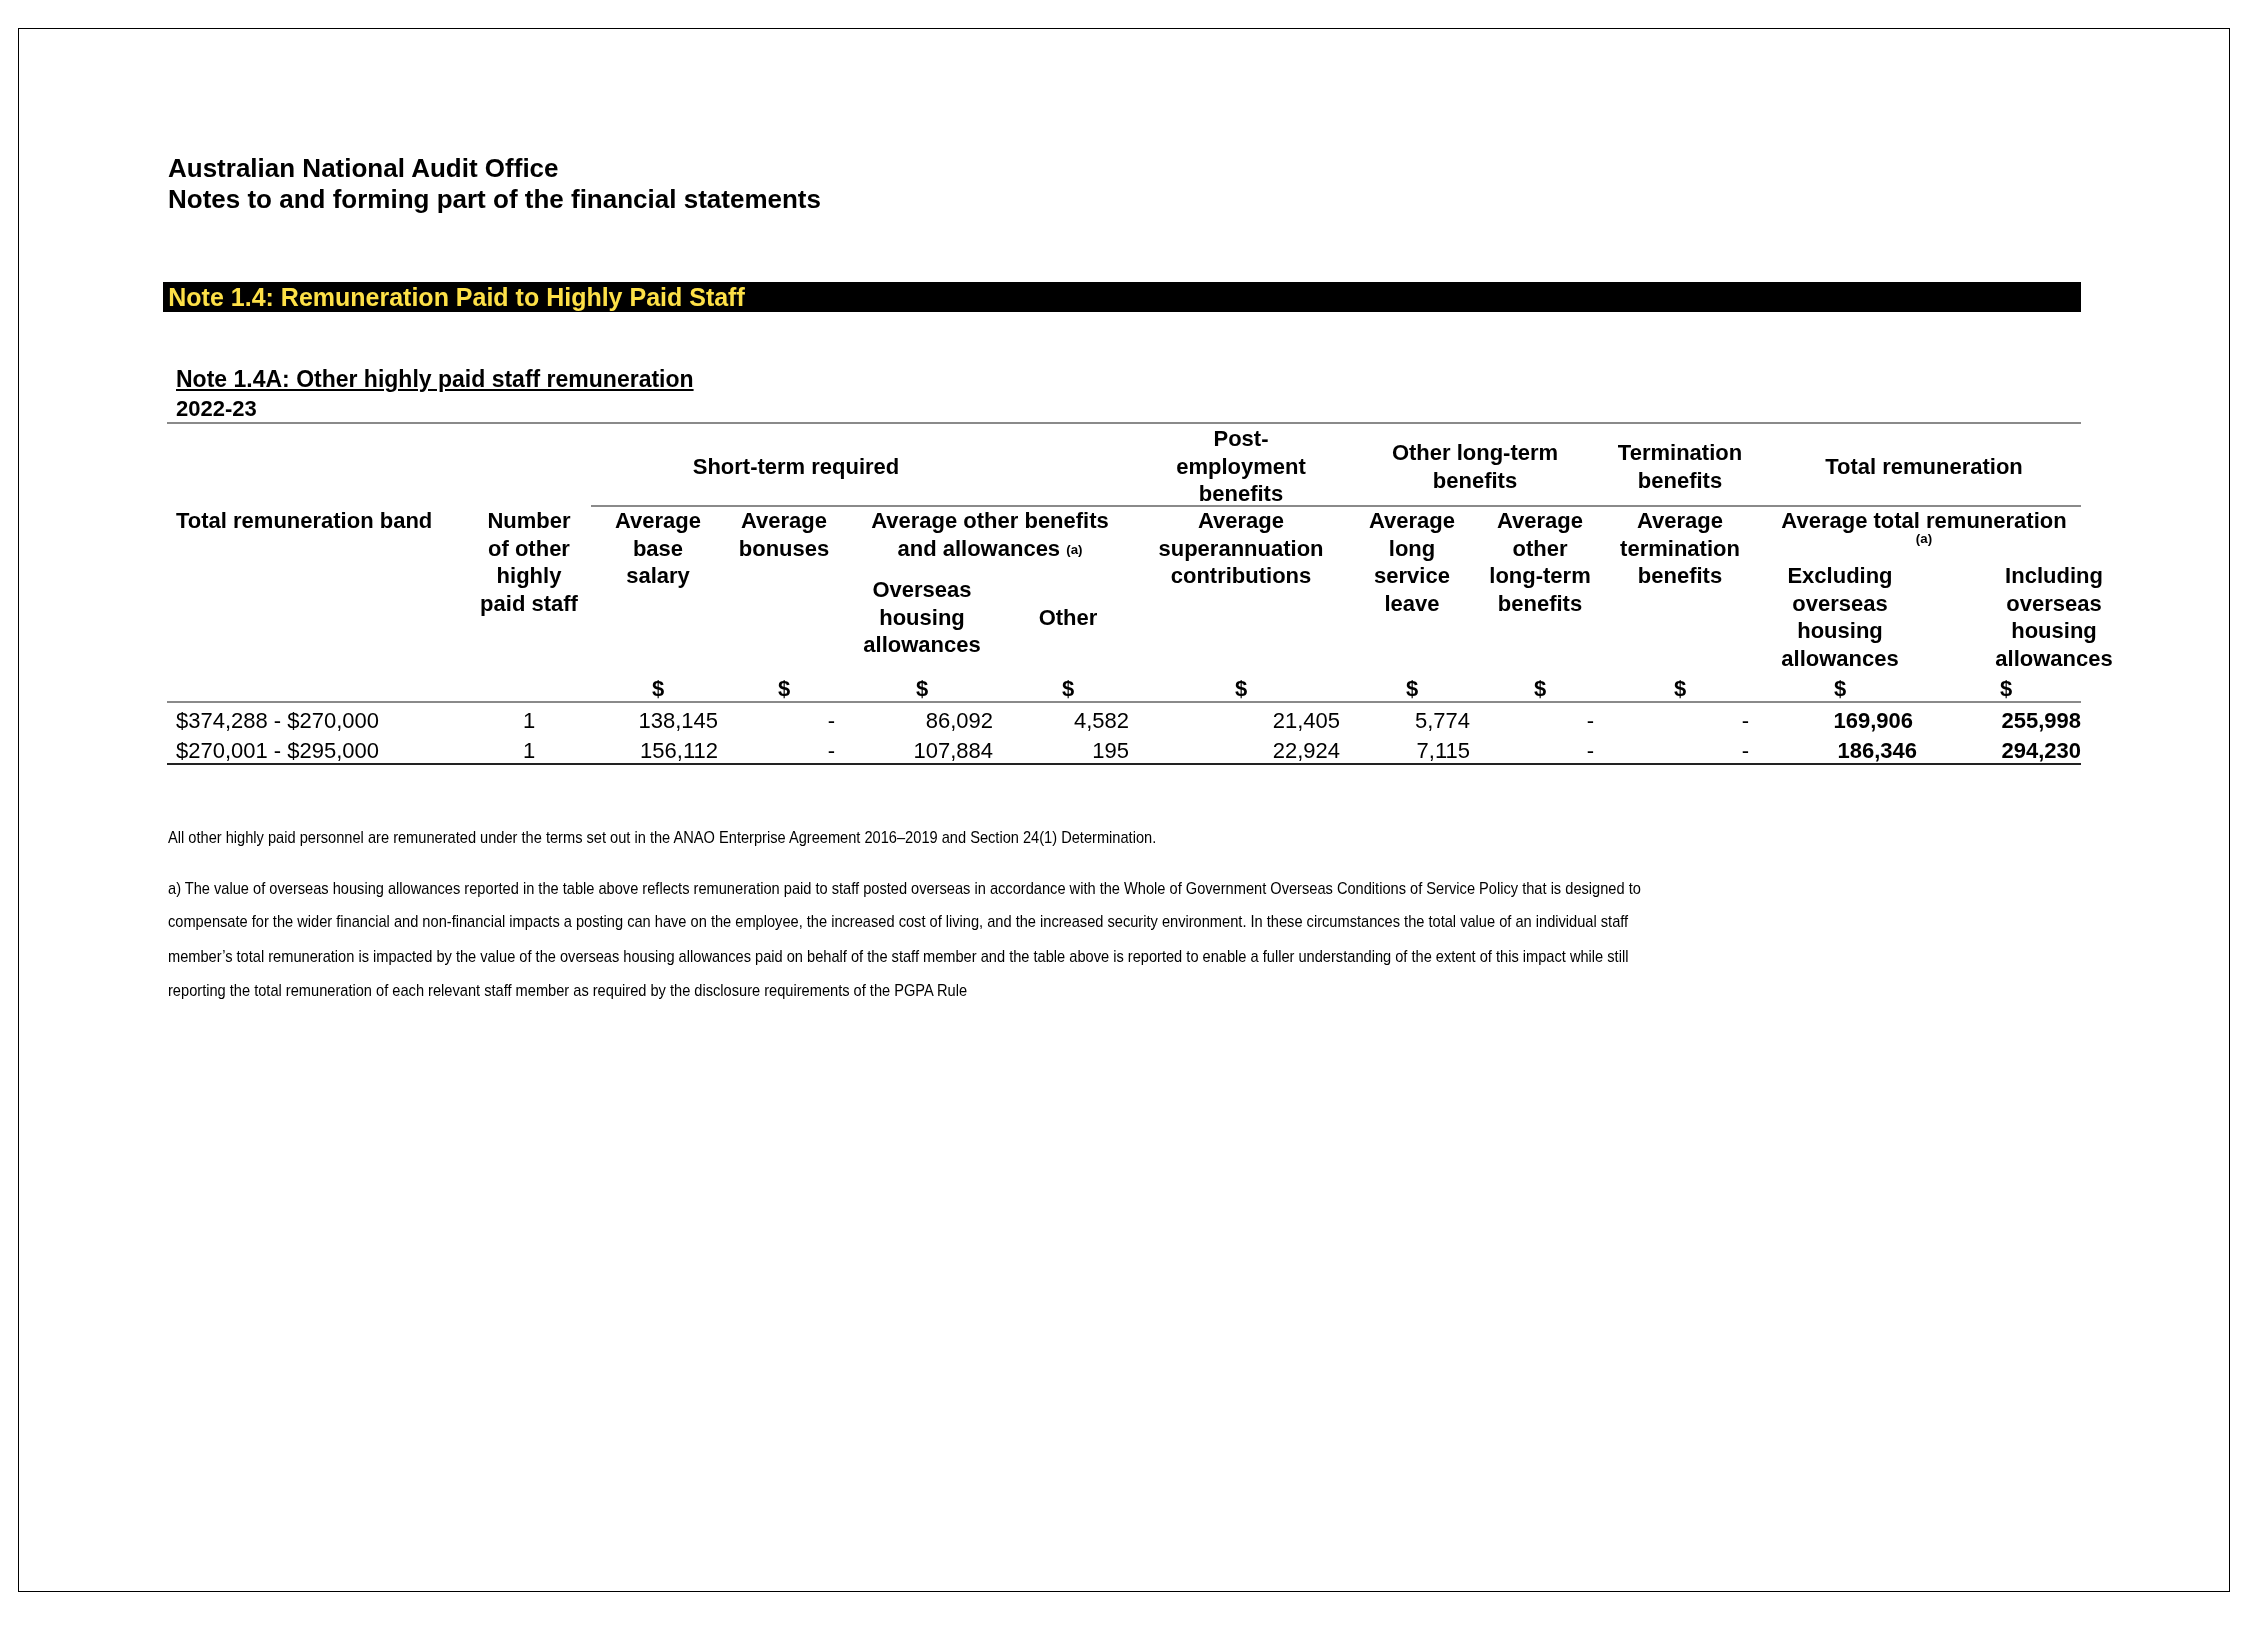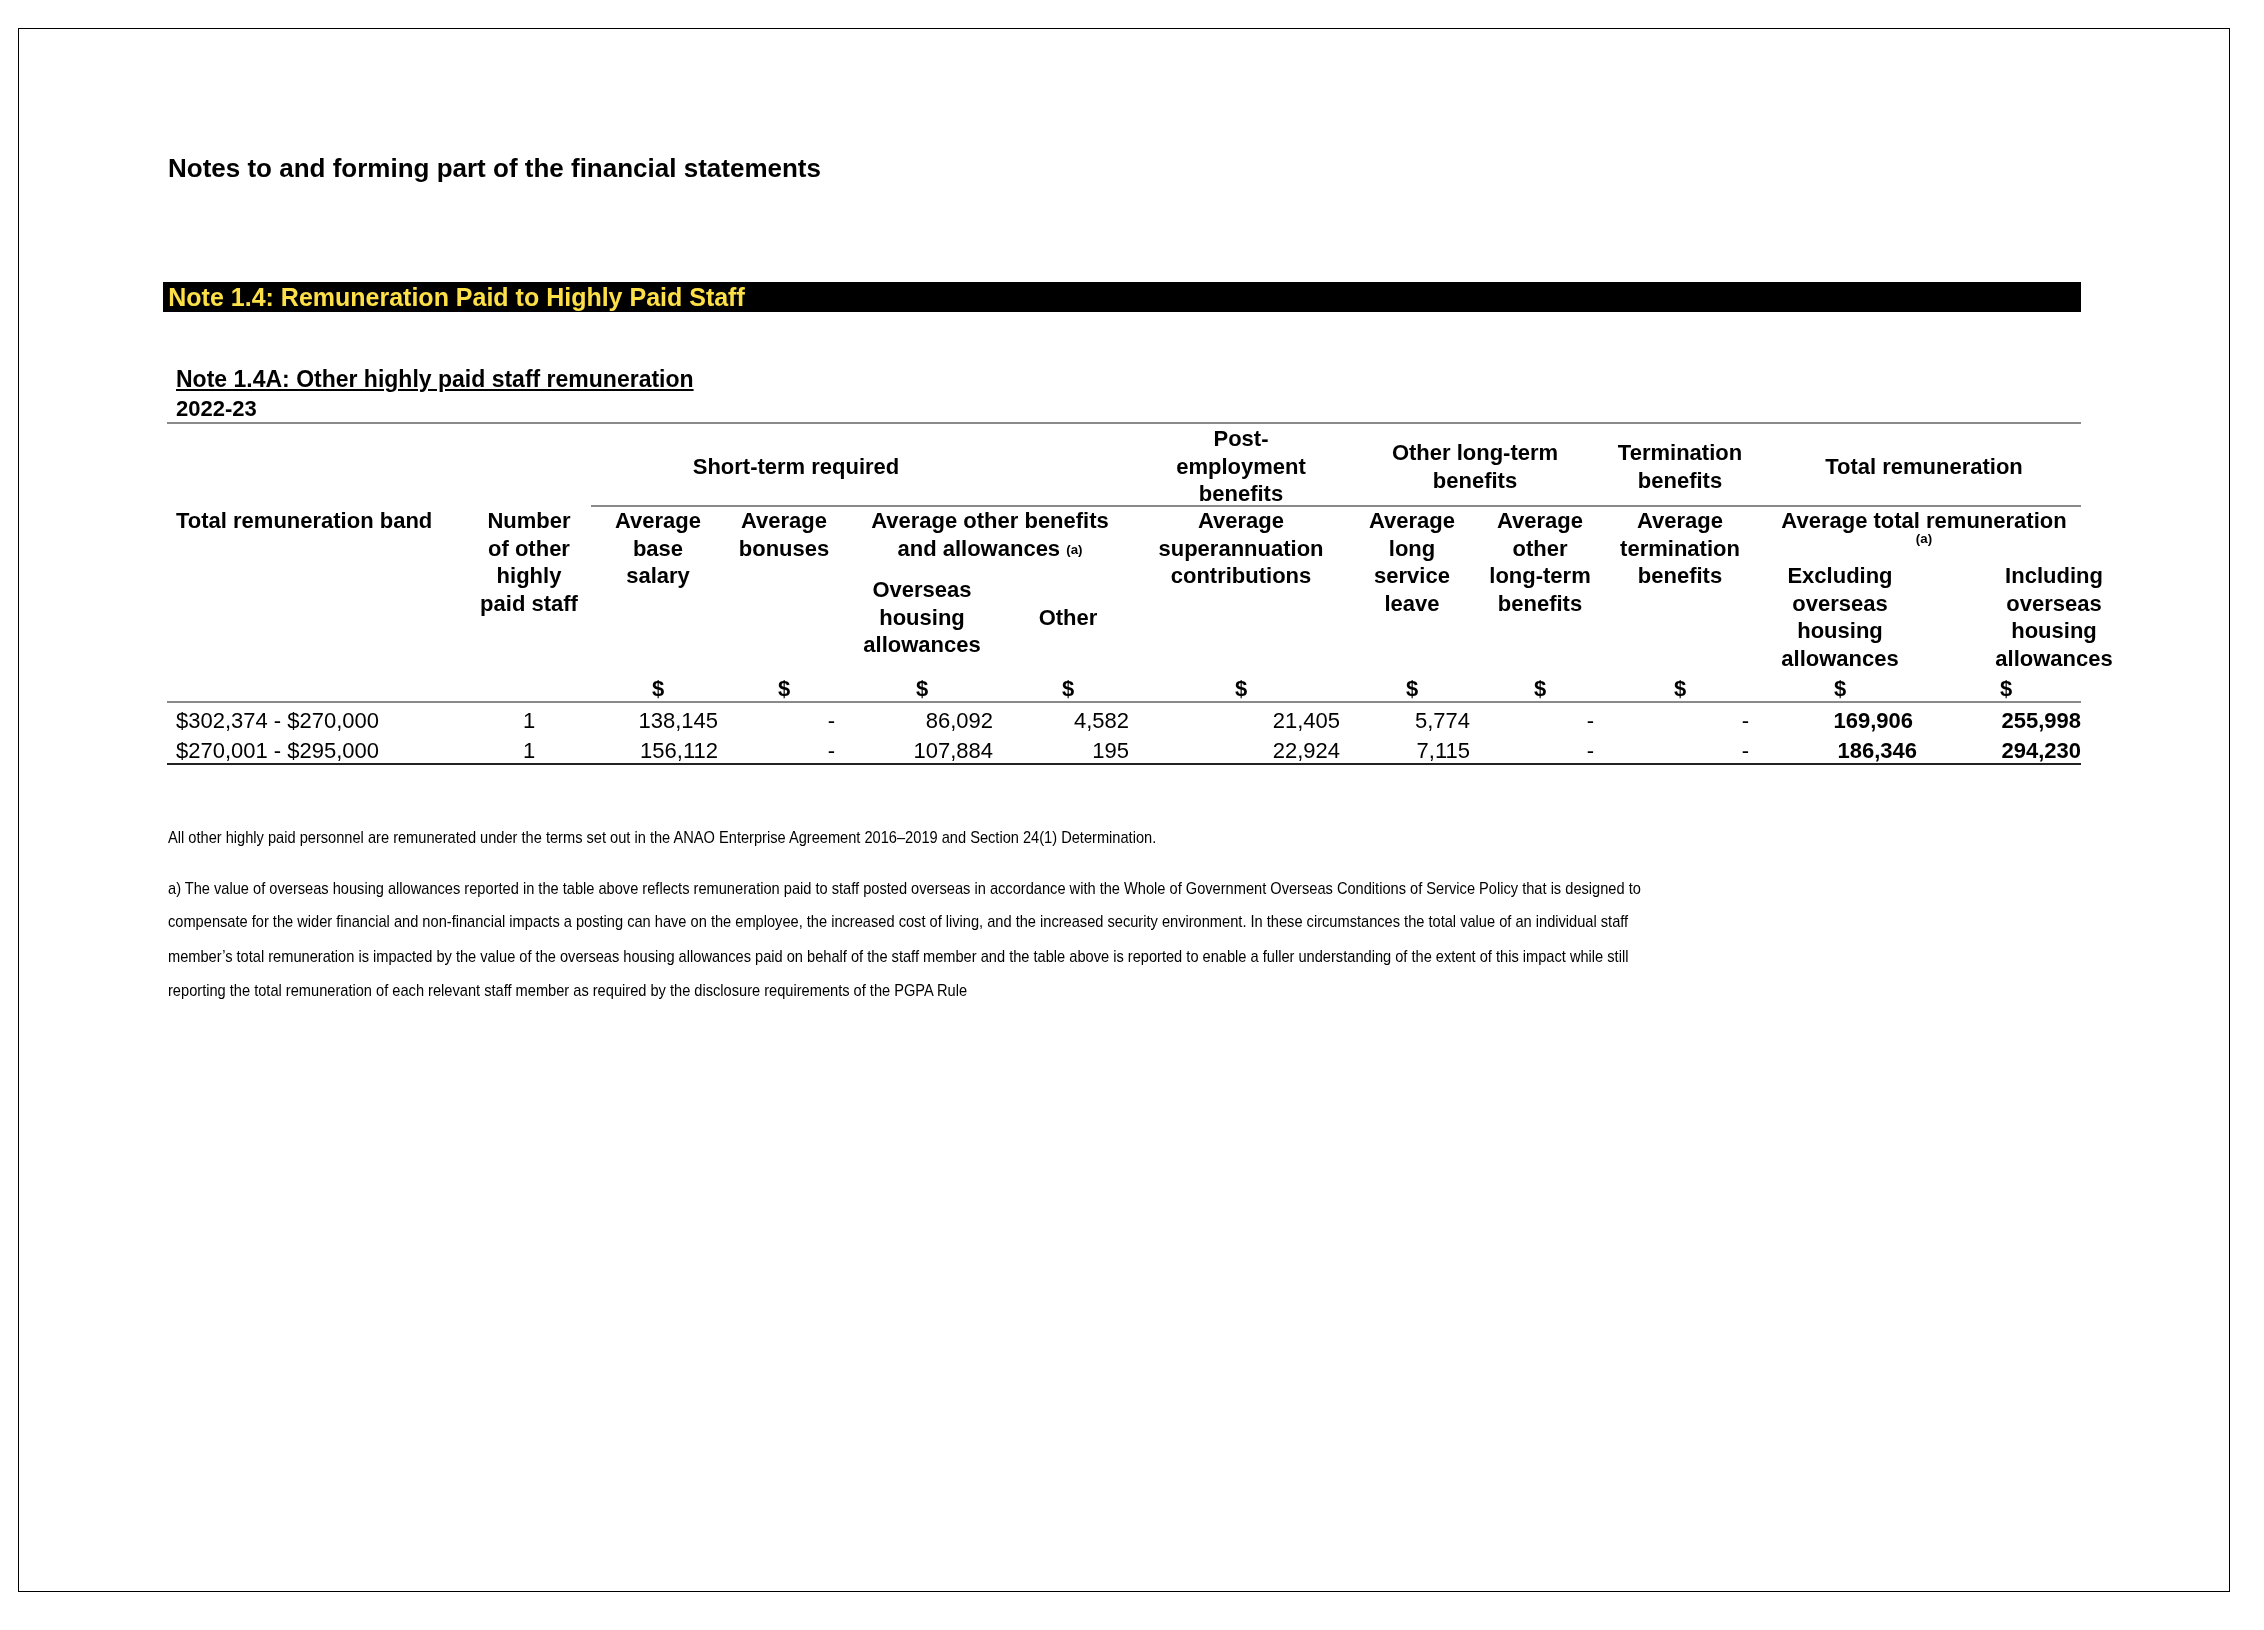--- a/index.html
+++ b/index.html
@@ -24,20 +24,21 @@
   .cell.b { font-weight:bold; }
   .foot { position:absolute; left:168px; font-size:17px; line-height:21px; white-space:nowrap;
           transform-origin:left top; transform:scaleX(0.86); }
 </style>
 </head>
 <body>
 
 <div class="page-border"></div>
 
 <div class="org">
+  <div>Australian National Audit Office</div>
   <div>Notes to and forming part of the financial statements</div>
 </div>
 
 <div class="note-bar">Note 1.4: Remuneration Paid to Highly Paid Staff</div>
 
 <div class="subnote">Note 1.4A: Other highly paid staff remuneration</div>
 <div class="year">2022-23</div>
 
 <div>
 
@@ -147,21 +148,21 @@
     <div class="h" style="left:1068px; top:675px;">$</div>
     <div class="h" style="left:1241px; top:675px;">$</div>
     <div class="h" style="left:1412px; top:675px;">$</div>
     <div class="h" style="left:1540px; top:675px;">$</div>
     <div class="h" style="left:1680px; top:675px;">$</div>
     <div class="h" style="left:1840px; top:675px;">$</div>
     <div class="h" style="left:2006px; top:675px;">$</div>
   </div>
 
   <div>
-    <div class="cell" style="left:176px; top:707px;">$302,374 - $270,000</div>
+    <div class="cell" style="left:176px; top:707px;">$374,288 - $270,000</div>
     <div class="cell c" style="left:529px; top:707px;">1</div>
     <div class="cell r" style="left:718px; top:707px;">138,145</div>
     <div class="cell r" style="left:835px; top:707px;">-</div>
     <div class="cell r" style="left:993px; top:707px;">86,092</div>
     <div class="cell r" style="left:1129px; top:707px;">4,582</div>
     <div class="cell r" style="left:1340px; top:707px;">21,405</div>
     <div class="cell r" style="left:1470px; top:707px;">5,774</div>
     <div class="cell r" style="left:1594px; top:707px;">-</div>
     <div class="cell r" style="left:1749px; top:707px;">-</div>
     <div class="cell r b" style="left:1913px; top:707px;">169,906</div>

